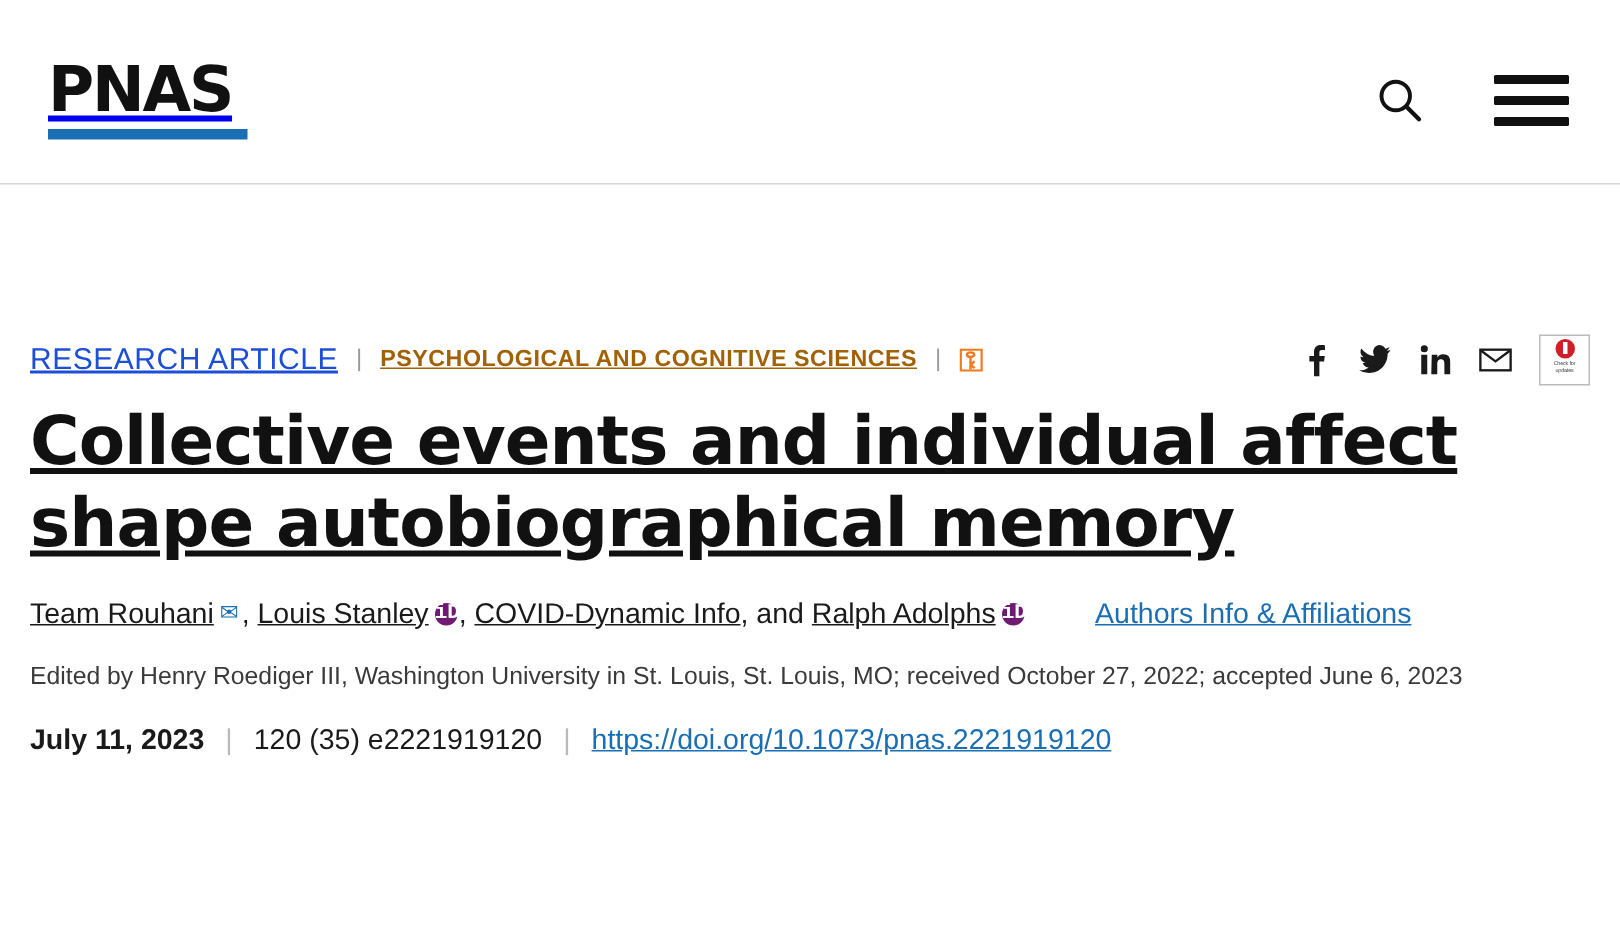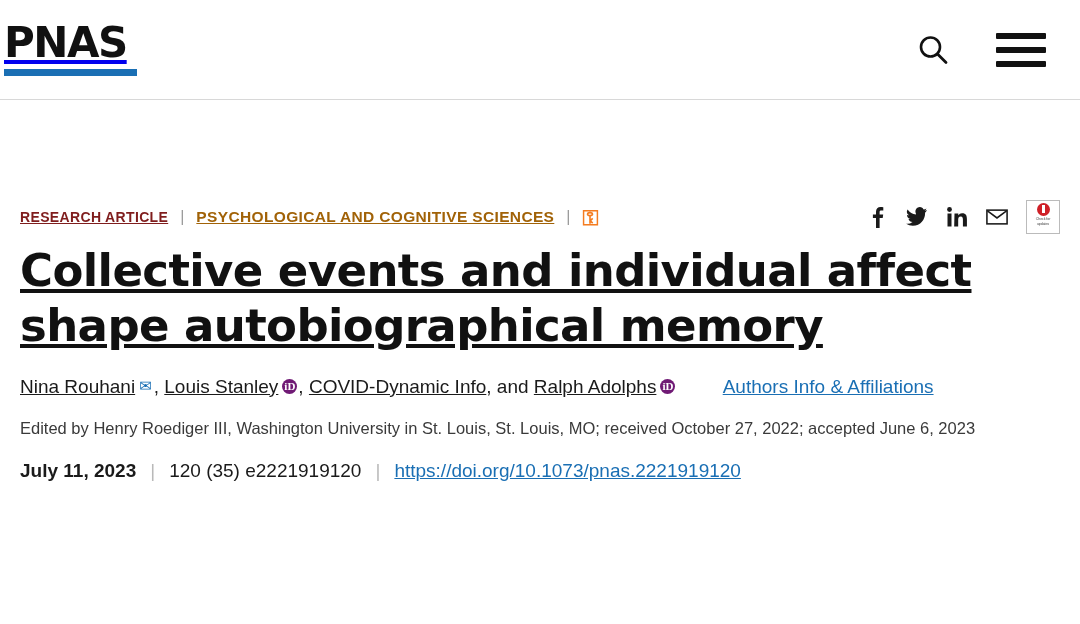--- a/index.html
+++ b/index.html
@@ -9,26 +9,27 @@
     width: 1080px;
     height: 624px;
     background: #ffffff;
     font-family: "Liberation Sans", sans-serif;
     color: #1a1a1a;
     overflow: hidden;
   }
 
   
   .site-header {
-    height: 100px;
+    height: 112px;
     border-bottom: 1px solid #d8d8d8;
     display: flex;
     align-items: center;
-    padding: 0 16px 0 0;
+    padding: 0 16px 0 28px;
     position: relative;
+    margin-top: 11px;
   }
   .brand {
     display: flex;
     flex-direction: column;
     align-items: flex-start;
     margin-left: 4px;
   }
   .brand-word {
     font-family: "DejaVu Sans", sans-serif;
     font-weight: bold;
@@ -79,24 +80,24 @@
     padding: 0 20px;
     margin-top: 100px;
   }
   .kicker-row {
     display: flex;
     align-items: center;
     position: relative;
     min-height: 30px;
   }
   .kicker {
-    font-size: 14px;
-    font-weight: bold;
+    font-size: 20px;
+    font-weight: normal;
     letter-spacing: 0.35px;
-    color: #7f1d1d;
+    color: #1d4ed8;
     text-transform: uppercase;
   }
   .kicker-sep {
     color: #9b9b9b;
     margin: 0 12px;
     font-size: 16px;
     font-weight: 400;
   }
   .kicker-subject {
     font-size: 15.5px;
@@ -196,27 +197,27 @@
     vertical-align: 2px;
     margin: 0 2px 0 4px;
   }
   .orcid {
     display: inline-block;
     width: 15px;
     height: 15px;
     border-radius: 50%;
     background: #701a75;
     color: #fff;
-    font-size: 11px;
+    font-size: 14px;
     font-weight: bold;
     line-height: 15px;
     text-align: center;
     vertical-align: 3px;
     margin: 0 1px 0 4px;
-    font-family: Liberation Serif, serif;
+    font-family: Liberation Mono, monospace;
   }
 
   .editor-note {
     margin-top: 14px;
     font-size: 16.5px;
     line-height: 1.62;
     color: #3a3a3a;
     max-width: 1015px;
   }
 
@@ -301,21 +302,21 @@
         <span class="cm-dot"></span>
         <span class="cm-text">Check for</span>
         <span class="cm-text">updates</span>
       </span>
     </div>
   </div>
 
   <h1 class="title">Collective events and individual affect shape autobiographical memory</h1>
 
   <div class="authors">
-    <a href="#">Nina Rouhani</a><span class="envelope-ico">✉</span><span>, </span><a href="#">Louis Stanley</a><span class="orcid">iD</span><span>, </span><a href="#">COVID-Dynamic Info</a><span>, and </span><a href="#">Ralph Adolphs</a><span class="orcid">iD</span>
+    <a href="#">Team Rouhani</a><span class="envelope-ico">✉</span><span>, </span><a href="#">Louis Stanley</a><span class="orcid">iD</span><span>, </span><a href="#">COVID-Dynamic Info</a><span>, and </span><a href="#">Ralph Adolphs</a><span class="orcid">iD</span>
     <a href="#" class="info-link">Authors Info &amp; Affiliations</a>
   </div>
 
   <div class="editor-note">Edited by Henry Roediger III, Washington University in St. Louis, St. Louis, MO; received October 27, 2022; accepted June 6, 2023</div>
 
   <div class="pub-line">
     <span class="pub-date">July 11, 2023</span>
     <span class="pub-sep">|</span>
     <span class="pub-vol">120 (35) e2221919120</span>
     <span class="pub-sep">|</span>

